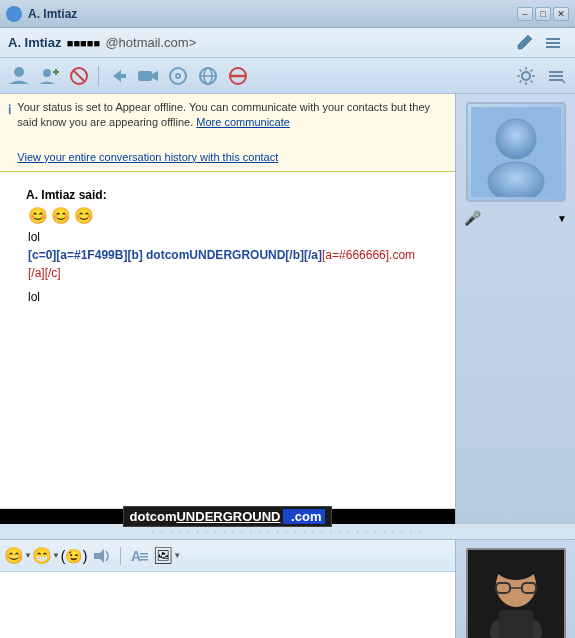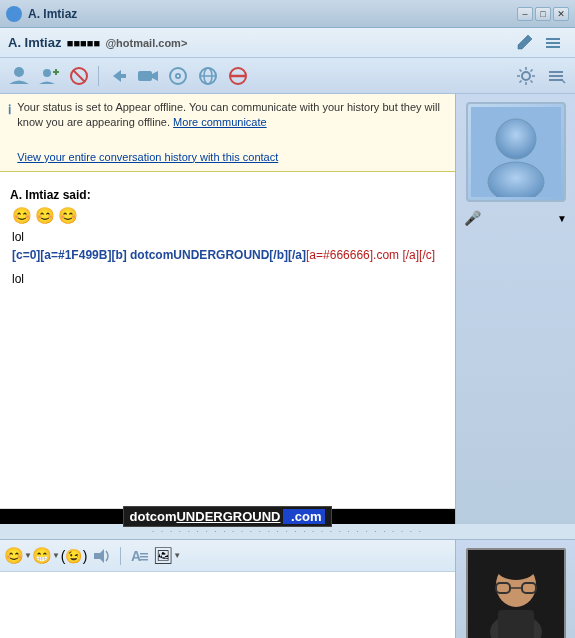--- a/index.html
+++ b/index.html
@@ -66,23 +66,22 @@
       justify-content: space-between;
       border-bottom: 1px solid #b0c8de;
       height: 30px;
     }
     .contact-name {
       font-size: 13px;
       font-weight: bold;
       color: #1a3a5c;
     }
     .contact-email {
-      font-size: 11px;
+      font-size: 13px;
       color: #555;
-      font-weight: bold;
     }
     .contact-edit-icons {
       display: flex;
       gap: 4px;
     }
 
     
     .toolbar {
       background: linear-gradient(180deg, #d8e8f5 0%, #c8d8ed 100%);
       height: 36px;
@@ -155,21 +154,21 @@
     }
     .more-info-link {
       color: #0040a0;
       text-decoration: underline;
       cursor: pointer;
     }
 
     
     .chat-messages {
       flex: 1;
-      padding: 8px 10px;
+      padding: 8px 26px;
       overflow-y: auto;
       font-size: 12px;
       color: #000;
       line-height: 1.5;
       position: relative;
     }
     .chat-sender {
       font-weight: bold;
       color: #000;
       margin-top: 6px;
@@ -449,21 +448,21 @@
   </div>
 </div>
 
 <div class="main-area">
 
   <div class="chat-column">
 
     <div class="info-bar">
       <span class="info-icon">ℹ</span>
       <div>
-        <span>Your status is set to Appear offline. You can communicate with your history but they will know you are appearing offline.</span>
+        <span>Your status is set to Appear offline. You can communicate with your contacts but they said know you are appearing offline.</span>
         <a class="more-info-link">More communicate</a>
         <br>
         <a class="info-link">View your entire conversation history with this contact</a>
       </div>
     </div>
 
     <div class="chat-messages">
       <div class="chat-sender">A. Imtiaz said:</div>
       <div class="chat-text">
         <span class="emoji">😊</span>

